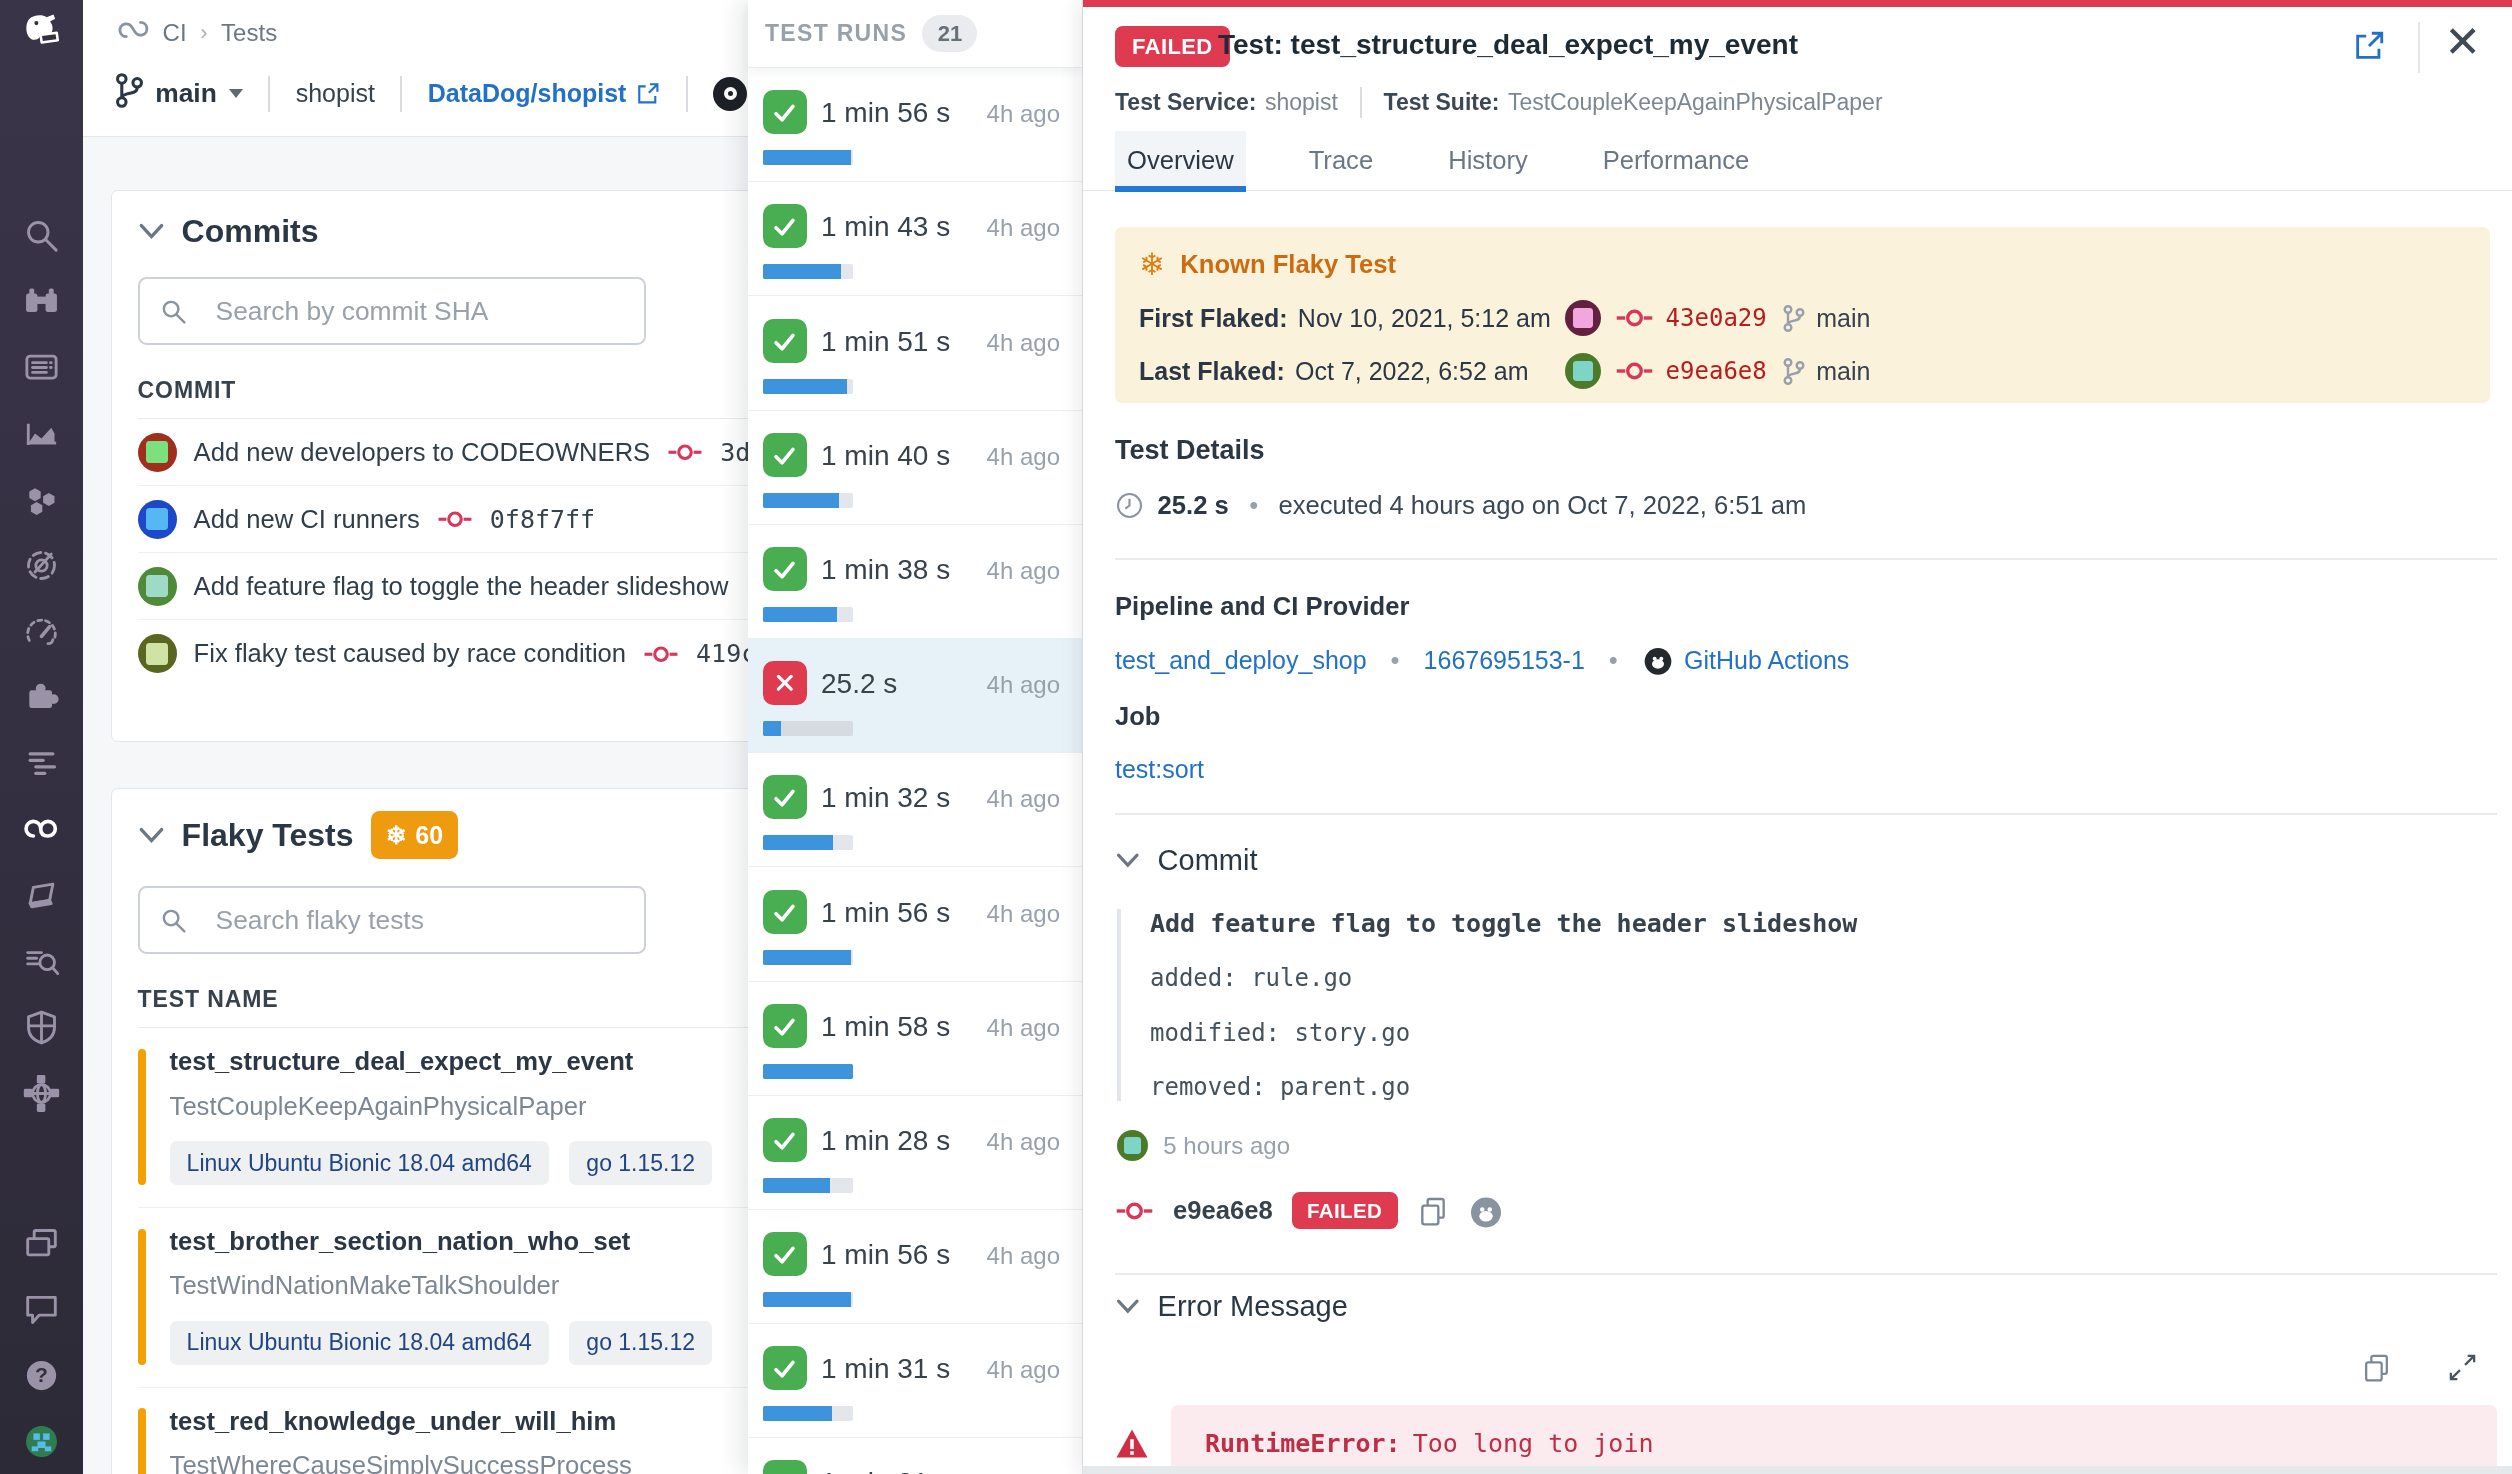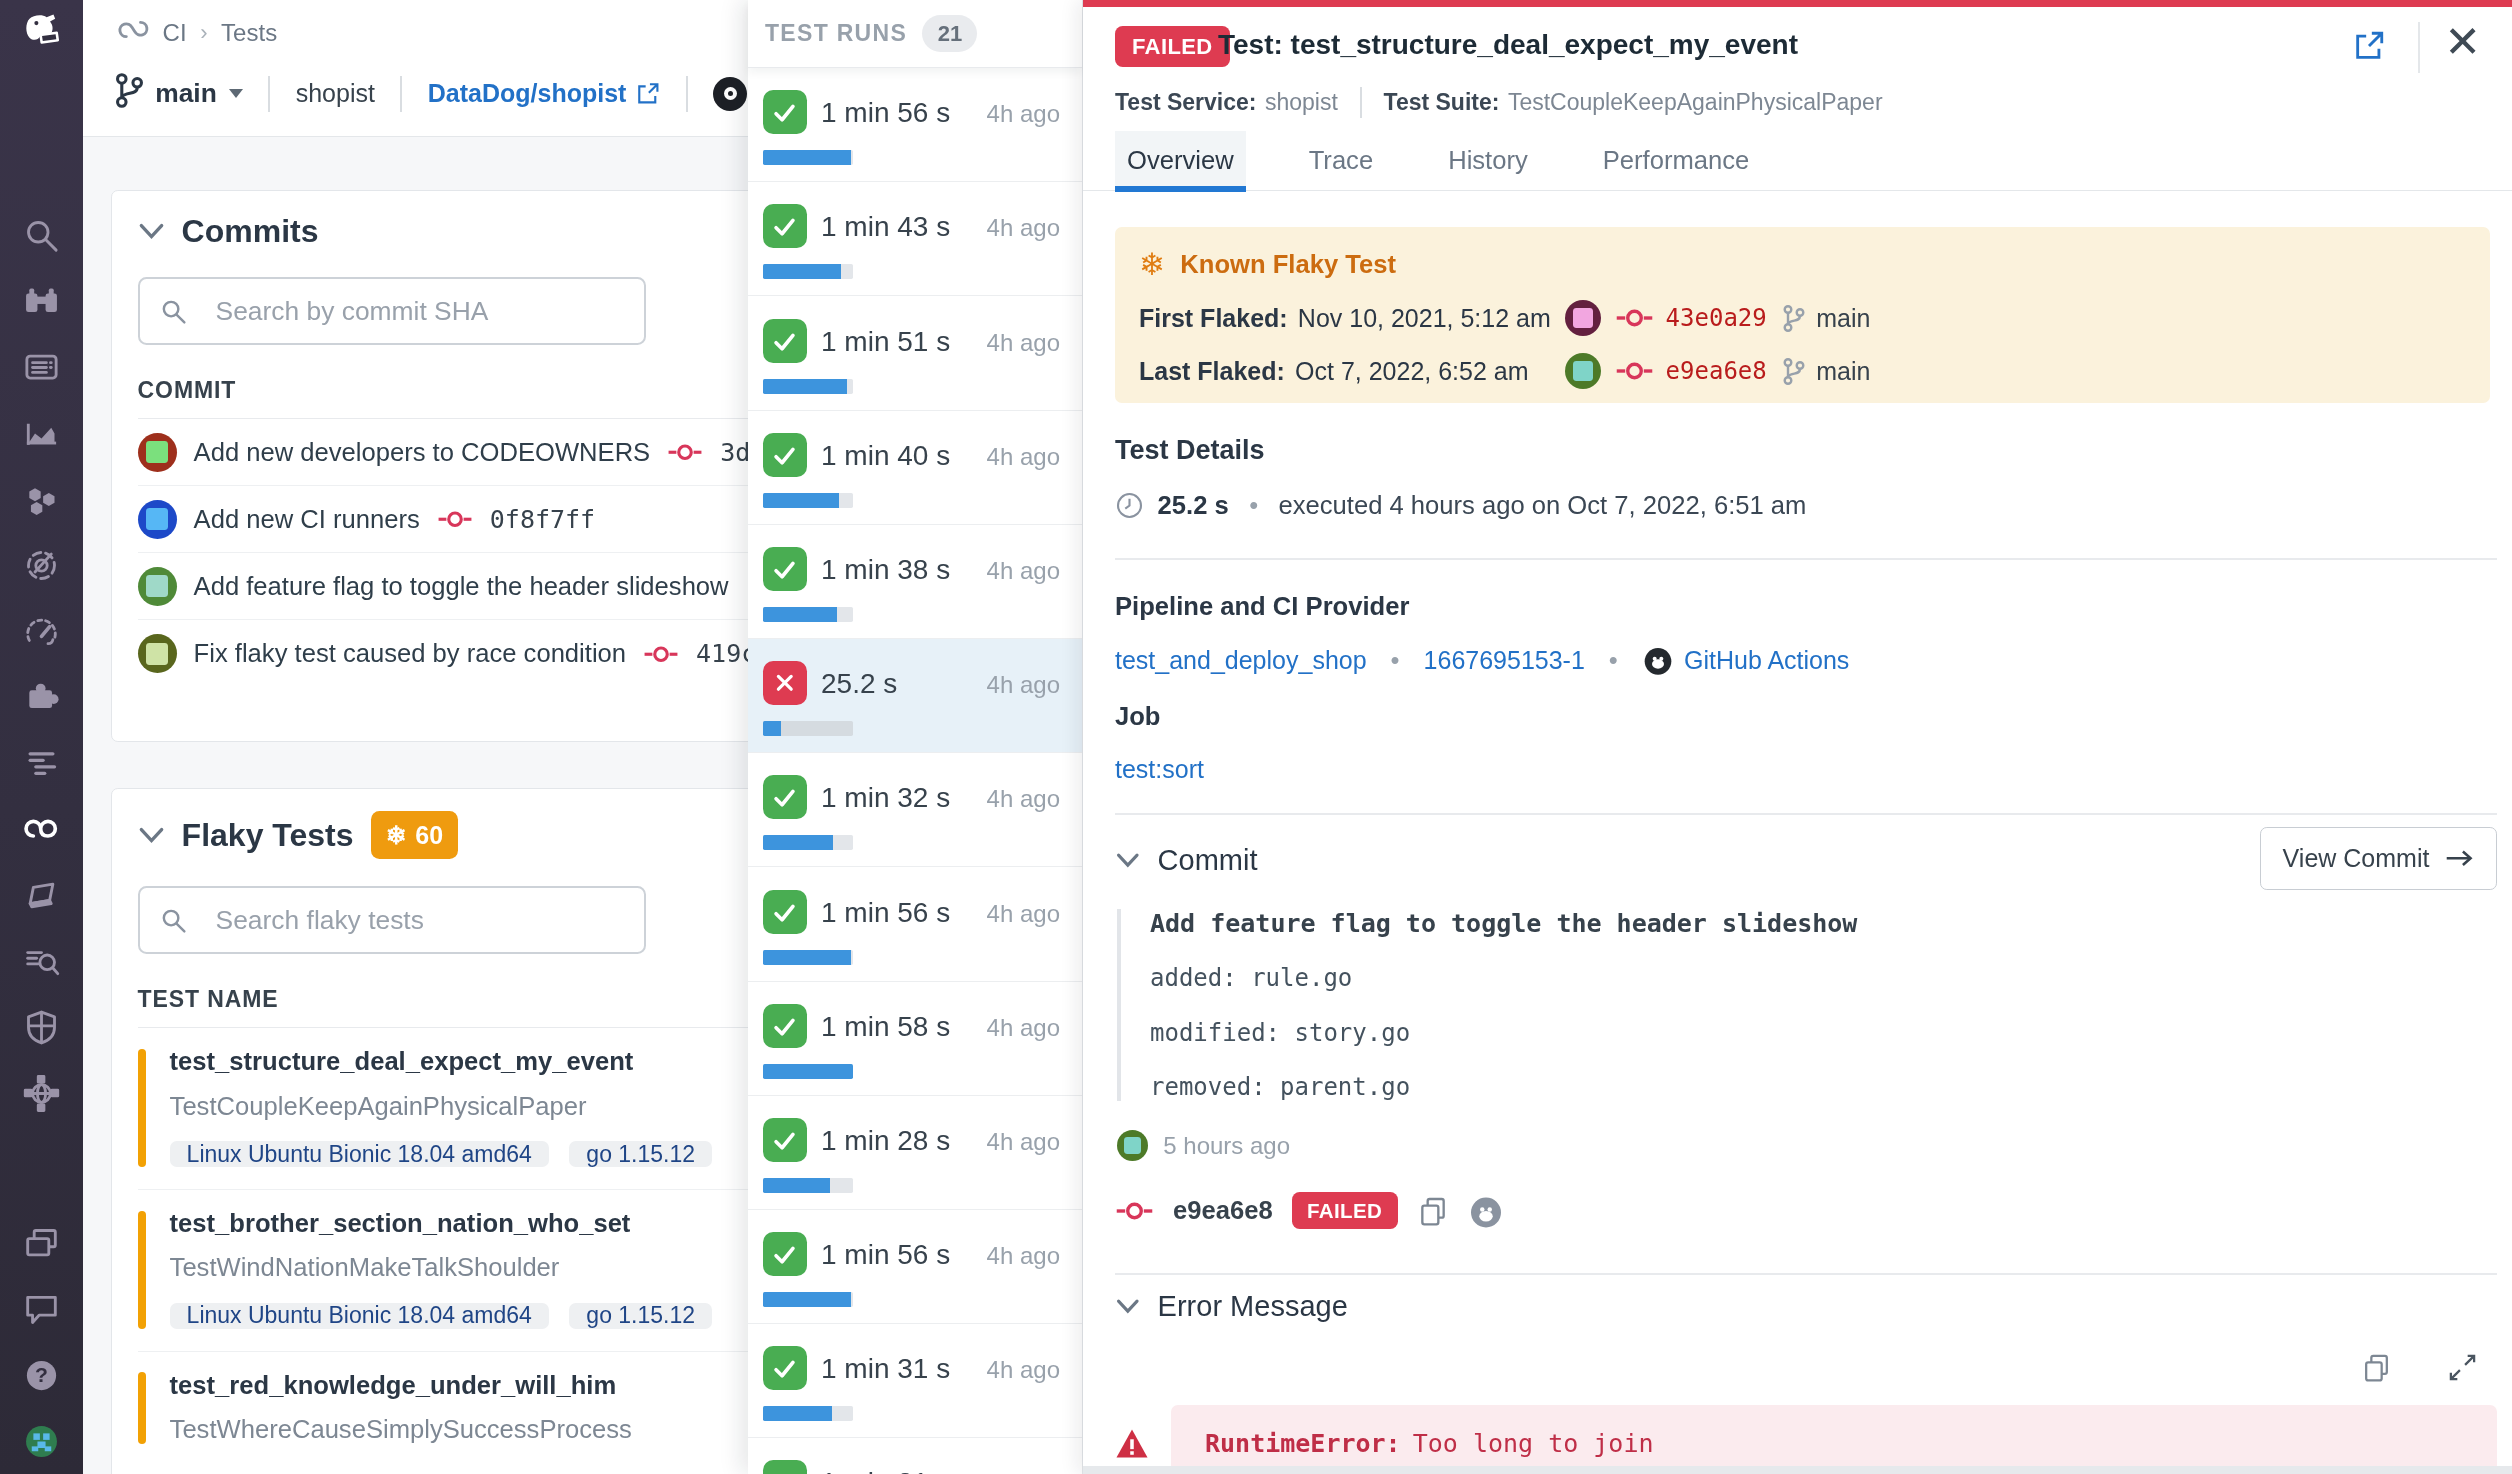--- a/index.html
+++ b/index.html
@@ -57,21 +57,21 @@
   .pix-avatar .inner { position:absolute; left:8.5px; top:8.5px; width:22px; height:22px; border-radius:3.4px; }
   .commit-msg { font-size:25.6px; color:#2f3e4a; white-space:nowrap; }
   .commit-sha { font-family:"DejaVu Sans Mono", monospace; font-size:25px; color:#37424c; white-space:nowrap; }
 
   .flaky-item { position:relative; padding:19px 0 22px 32px; border-bottom:1.7px solid #eef0f2; }
   .flaky-item:last-child { border-bottom:none; }
   .flaky-bar { position:absolute; left:0; top:20.5px; bottom:22px; width:8.5px; border-radius:5.1px; background:#f2a104; }
   .flaky-name { font-size:25.6px; font-weight:bold; color:#2b3745; }
   .flaky-suite { font-size:25.6px; color:#7d8793; margin-top:15.3px; }
   .tag-row { display:flex; gap:20.5px; margin-top:20.5px; }
-  .tag-pill { background:#eef0f2; border-radius:6.8px; height:26px; display:flex; align-items:center;
+  .tag-pill { background:#eef0f2; border-radius:6.8px; height:44px; display:flex; align-items:center;
     padding:0 17px; font-size:23px; color:#1f4586; white-space:nowrap; }
 
   
   #runs-panel { position:absolute; left:748px; top:0; width:335px; height:100%; background:#fff; z-index:5;
     box-shadow:-8.5px 0 20.5px rgba(20,30,40,.10); border-right:1.7px solid #e4e7ea; }
   #runs-header { position:absolute; left:0; top:0; width:100%; height:68px; display:flex; align-items:center;
     padding-left:17px; gap:15.3px; border-bottom:1.7px solid #e8eaed; box-shadow:0 5.1px 8.5px rgba(20,30,40,.05); background:#fff; z-index:2;}
   #runs-title { font-size:23px; font-weight:bold; letter-spacing:1.3px; color:#98a1ab; }
   #runs-count { background:#e9ebee; border-radius:19px; padding:5.1px 15.3px; font-size:22px; font-weight:bold; color:#66707b; }
   .run-row { position:absolute; left:0; width:100%; height:114px; border-bottom:1.7px solid #eceef0; cursor:pointer; }
@@ -758,27 +758,20 @@
     <div class="dt-h3" style="top:695px;">Job</div>
     <span class="link" id="dt-job-link">test:sort</span>
     <div class="dt-divider" style="top:806px;"></div>
 
     <div id="dt-commit-head">
       <svg width="25.6" height="17" viewBox="0 0 32 22" fill="none" stroke="#6b7785" stroke-width="4" stroke-linecap="round">
             <polyline points="4,4 16,17 28,4"></polyline>
           </svg>
       <span id="dt-commit-title">Commit</span>
     </div>
-    <button id="view-commit-btn">
-      <span>View Commit</span>
-      <svg width="29" height="20.5" viewBox="0 0 34 24" fill="none" stroke="#37424c" stroke-width="3">
-            <line x1="2" y1="12" x2="30" y2="12"></line>
-            <polyline points="21,4 30,12 21,20"></polyline>
-          </svg>
-    </button>
 
     <div id="commit-block">
       <div id="commit-msg-line">Add feature flag to toggle the header slideshow</div>
       <div class="commit-file">added: rule.go</div>
       <div class="commit-file">modified: story.go</div>
       <div class="commit-file">removed: parent.go</div>
     </div>
     <div id="commit-author">
       <span class="fb-avatar" id="commit-av" style="width: 31px; height: 31px; background: rgb(77, 122, 40);">
             <span class="inner" style="left: 6.8px; top: 6.8px; width: 17px; height: 17px; background: rgb(127, 212, 200);"></span>

